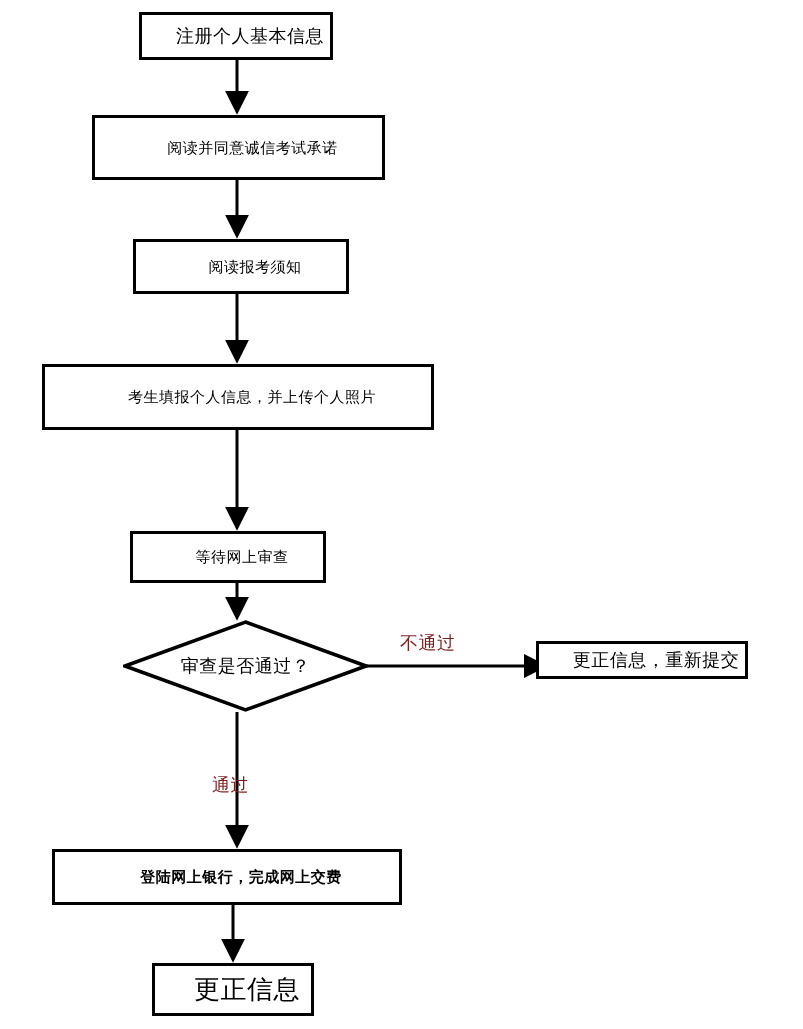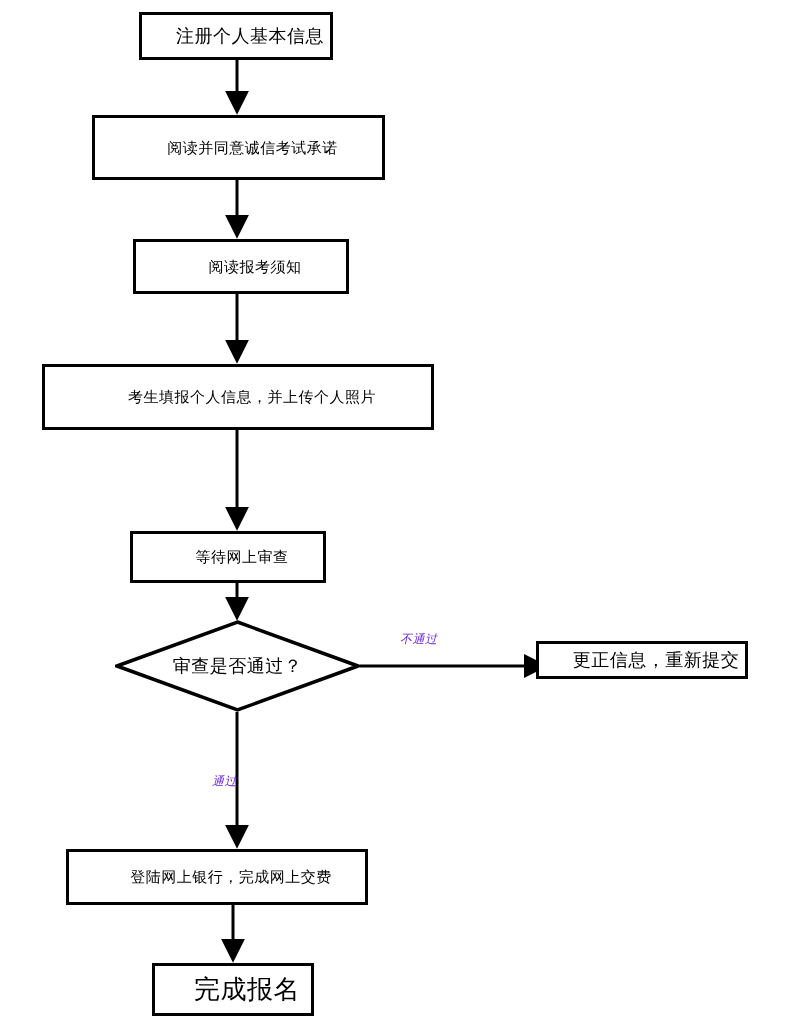--- a/index.html
+++ b/index.html
@@ -54,25 +54,24 @@
     height: 100%;
     display: flex;
     align-items: center;
     justify-content: center;
     font-size: 18px;
     white-space: nowrap;
     letter-spacing: 0.5px;
   }
   .edge-label {
     position: absolute;
-    font-size: 12px;
+    font-size: 18px;
     white-space: nowrap;
     letter-spacing: 0.5px;
-    color: #6d28d9;
-    font-style: italic;
+    color: #7f1d1d;
   }
   #edges {
     position: absolute;
     left: 0;
     top: 0;
     width: 803px;
     height: 1029px;
     pointer-events: none;
   }
 </style>
@@ -134,36 +133,36 @@
   </div>
 
   <div class="node" style="left:42px; top:364px; width:392px; height:66px;">
     <span class="node-label t19">考生填报个人信息，并上传个人照片</span>
   </div>
 
   <div class="node" style="left:130px; top:531px; width:196px; height:52px;">
     <span class="node-label t19">等待网上审查</span>
   </div>
 
-  <div class="diamond-wrap" style="left:115px; top:620px; width:245px; height:92px;">
+  <div class="diamond-wrap" style="left:123px; top:620px; width:245px; height:92px;">
     <svg width="245" height="92" viewBox="0 0 245 92" xmlns="http://www.w3.org/2000/svg">
       <polygon points="122.5,2 243,46 122.5,90 2,46" fill="#ffffff" stroke="#000000" stroke-width="3.5" stroke-linejoin="miter"></polygon>
     </svg>
     <div class="diamond-text">审查是否通过？</div>
   </div>
 
   <div class="node" style="left:536px; top:641px; width:212px; height:38px;">
     <span class="node-label t18">更正信息，重新提交</span>
   </div>
 
-  <div class="node" style="left:66px; top:849px; width:302px; height:56px;">
+  <div class="node" style="left:52px; top:849px; width:350px; height:56px;font-weight:bold;">
     <span class="node-label t19">登陆网上银行，完成网上交费</span>
   </div>
 
   <div class="node" style="left:152px; top:963px; width:162px; height:53px;">
-    <span class="node-label t26">完成报名</span>
+    <span class="node-label t26">更正信息</span>
   </div>
 
   <div class="edge-label" style="left:400px; top:631px;">不通过</div>
 
   <div class="edge-label" style="left:203px; top:773px;margin-left:9px;">通过</div>
 
 </div>
 
 </body></html>

